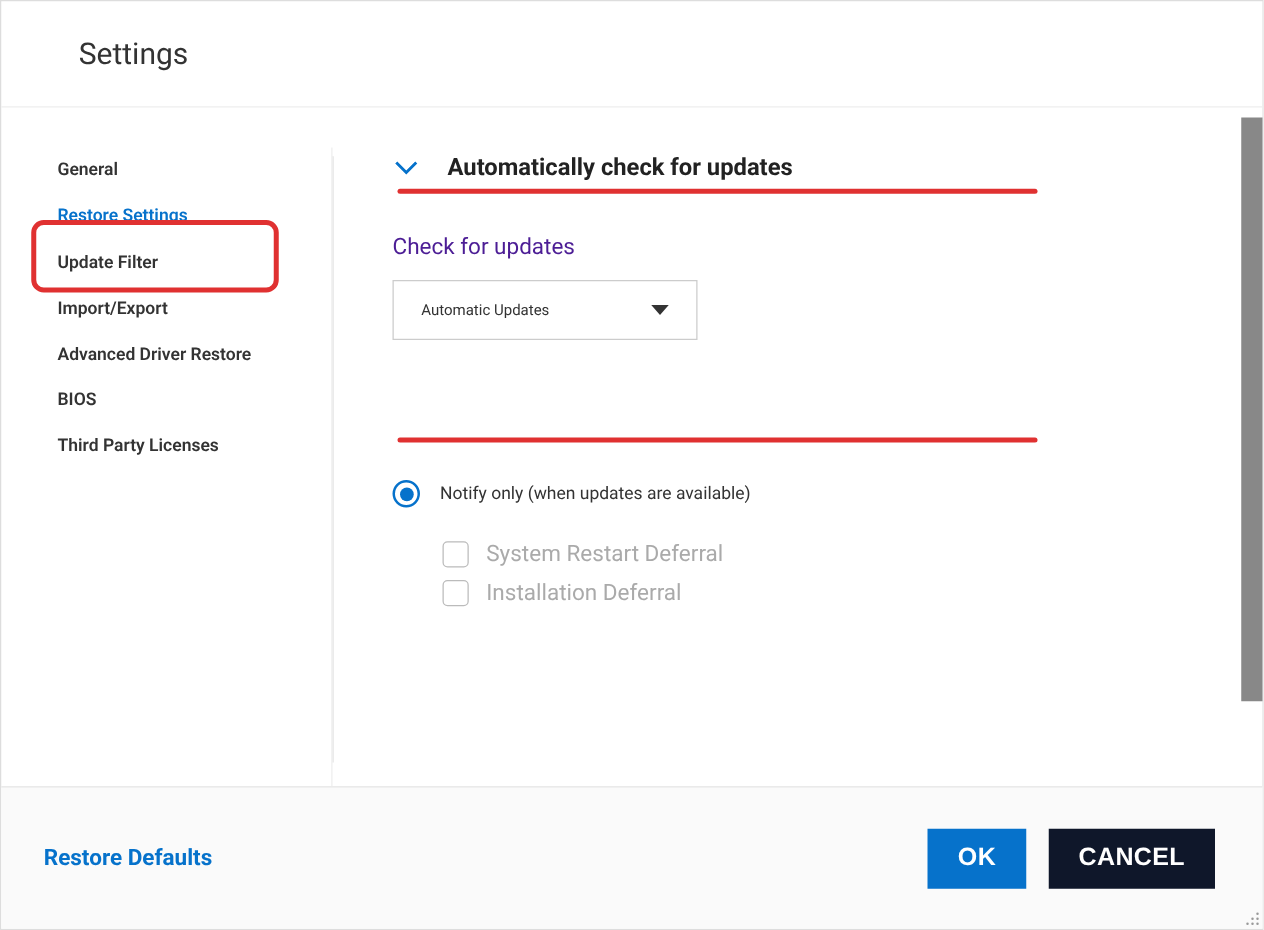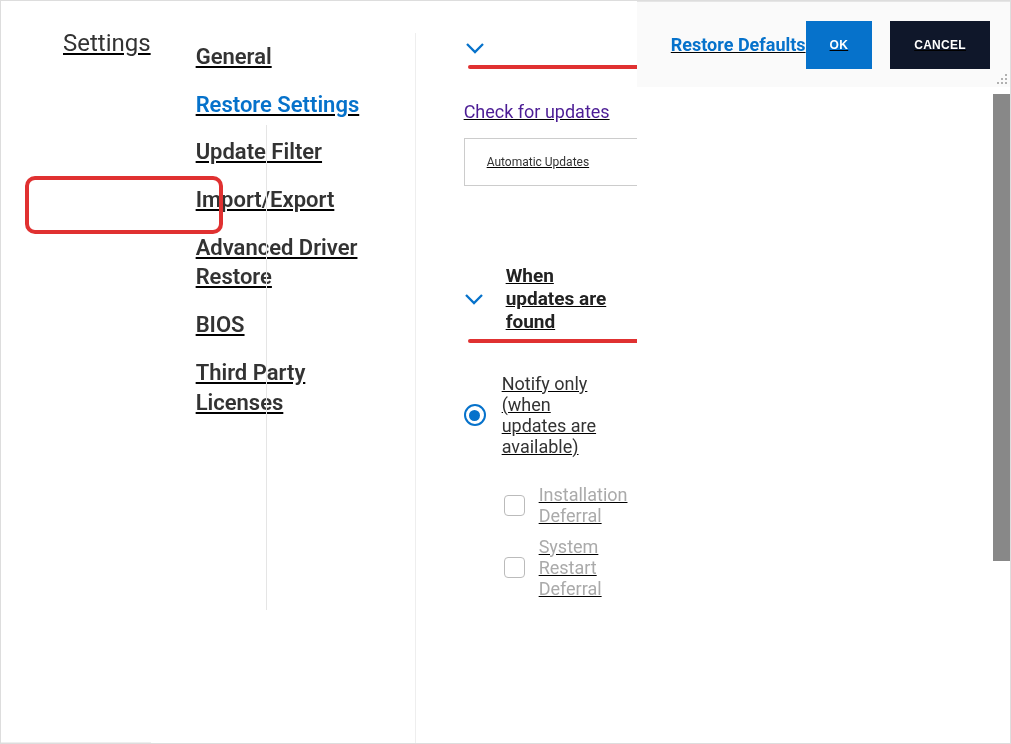--- a/index.html
+++ b/index.html
@@ -1,26 +1,26 @@
 <!DOCTYPE html>
 <html><head>
 <meta charset="utf-8">
 <style>
 * { box-sizing: border-box; margin: 0; padding: 0; }
 html, body { width: 1011px; height: 744px; font-family: "Segoe UI", Roboto, Arial, sans-serif; background: #fff; overflow: hidden; }
 
-.window { width: 1011px; height: 744px; display: flex; flex-direction: row; border: 1px solid #ddd; position: relative; text-decoration: underline; }
+.window { width: 1011px; height: 744px; display: flex; flex-direction: column; border: 1px solid #ddd; position: relative; }
 
 .header { padding: 28px 0 28px 62px; font-size: 24px; color: #333; font-weight: 400; border-bottom: 1px solid #eee; }
 
 .body { flex: 1; display: flex; overflow: hidden; }
 
 .sidebar { width: 265px; padding: 32px 0 0 0; border-right: 1px solid #eee; margin-left: 0; position: relative; }
 .sidebar-inner { margin-left: 45px; border-right: 1px solid #eee; height: 100%; padding-right: 10px; position: relative; }
-.sidebar-item { font-size: 22px; color: #333; padding: 9px 0; cursor: pointer; line-height: 1.35; font-weight: 600; max-width: 170px; }
+.sidebar-item { font-size: 14px; color: #333; padding: 9px 0; cursor: pointer; line-height: 1.35; font-weight: 600; max-width: 170px; }
 .sidebar-item.active { color: #0672cb; }
 .highlight-box { position: absolute; border: 4px solid #e03131; border-radius: 10px; pointer-events: none; }
 .hl-sidebar { left: 24px; top: 175px; width: 198px; height: 58px; }
 
 .content { flex: 1; padding: 36px 20px 0 48px; position: relative; overflow: hidden; }
 
 .section-title-row { display: flex; align-items: center; gap: 22px; margin-bottom: 6px; }
 .chevron { width: 22px; height: 22px; display: flex; align-items: center; justify-content: center; }
 .chevron svg { stroke: #0672cb; stroke-width: 2.3; fill: none; }
 .section-title { font-size: 19px; font-weight: 700; color: #222; }
@@ -34,33 +34,33 @@
 .select-caret { width: 0; height: 0; border-left: 7px solid transparent; border-right: 7px solid transparent; border-top: 8px solid #333; }
 
 .section2 { margin-top: 78px; }
 .red-underline2 { height: 4px; background: #e03131; border-radius: 2px; margin-left: 4px; margin-top: 4px; width: 512px; }
 
 .radio-group { margin-top: 22px; }
 .radio-row { display: flex; align-items: center; gap: 16px; padding: 8px 0; cursor: pointer; }
 .radio { width: 22px; height: 22px; border-radius: 50%; border: 2.5px solid #0672cb; display: flex; align-items: center; justify-content: center; flex-shrink: 0; }
 .radio.unchecked { border-color: #666; }
 .radio .dot { width: 11px; height: 11px; border-radius: 50%; background: #0672cb; }
-.radio-label { font-size: 18px; color: #333; }
+.radio-label { font-size: 14px; color: #333; }
 
 .checkbox-group { margin-top: 14px; margin-left: 40px; }
 .checkbox-row { display: flex; align-items: center; gap: 14px; padding: 5px 0; }
 .checkbox { width: 21px; height: 21px; border: 1.5px solid #bbb; border-radius: 4px; flex-shrink: 0; }
 .checkbox-label { font-size: 18px; color: #aaa; }
 
 .scrollbar { position: absolute; right: 0; top: 93px; width: 17px; height: 467px; background: #888; }
 
-.footer { height: 86px; border-top: 1px solid #e5e5e5; background: #fafafa; display: flex; align-items: center; justify-content: space-between; padding: 0 20px 0 34px; position: relative; }
+.footer { height: 114px; border-top: 1px solid #e5e5e5; background: #fafafa; display: flex; align-items: center; justify-content: space-between; padding: 0 38px 0 34px; position: relative; }
 .restore-link { color: #0672cb; font-size: 18px; font-weight: 700; cursor: pointer; }
 .footer-buttons { display: flex; gap: 18px; }
-.btn { height: 48px; padding: 0 24px; font-size: 12px; font-weight: 700; border: none; cursor: pointer; letter-spacing: 0.3px; text-align: center; }
+.btn { height: 48px; padding: 0 24px; font-size: 20px; font-weight: 700; border: none; cursor: pointer; letter-spacing: 0.3px; text-align: center; }
 .btn-primary { background: #0672cb; color: #fff; }
 .btn-secondary { background: #0f172a; color: #fff; }
 
 .resize-grip { position: absolute; right: 2px; bottom: 2px; width: 14px; height: 14px; }
 .resize-grip svg { display: block; }
 
 
 .sidebar { border-right: none; }
 .sidebar-divider { position: absolute; left: 265px; top: 124px; width: 1px; height: 485px; background: #e5e5e5; }
 </style>
@@ -88,57 +88,50 @@
     <div class="sidebar-divider"></div>
 
     <div class="content">
 
       <div class="section-title-row">
         <span class="chevron">
           <svg width="20" height="14" viewBox="0 0 20 14">
               <polyline points="2,3 10,11 18,3"></polyline>
             </svg>
         </span>
+        <span class="section-title">Automatically check for updates</span>
       </div>
       <div class="red-underline"></div>
 
       <div class="field-label">Check for updates</div>
       <div class="select-box">
         <span>Automatic Updates</span>
         <span class="select-caret"></span>
       </div>
 
       <div class="section2">
-        <div class="section-title-row">
-          <span class="chevron">
-            <svg width="20" height="14" viewBox="0 0 20 14">
-                <polyline points="2,3 10,11 18,3"></polyline>
-              </svg>
-          </span>
-          <span class="section-title">When updates are found</span>
-        </div>
         <div class="red-underline2"></div>
 
         <div class="radio-group">
           <div class="radio-row">
             <span class="radio">
                 <span class="dot"></span>
               </span>
             <span class="radio-label">Notify only (when updates are available)</span>
           </div>
         </div>
 
         <div class="checkbox-group">
           <div class="checkbox-row">
             <span class="checkbox"></span>
-            <span class="checkbox-label">Installation Deferral</span>
+            <span class="checkbox-label">System Restart Deferral</span>
           </div>
           <div class="checkbox-row">
             <span class="checkbox"></span>
-            <span class="checkbox-label">System Restart Deferral</span>
+            <span class="checkbox-label">Installation Deferral</span>
           </div>
         </div>
       </div>
 
     </div>
 
   </div>
 
   <div class="scrollbar"></div>
 

